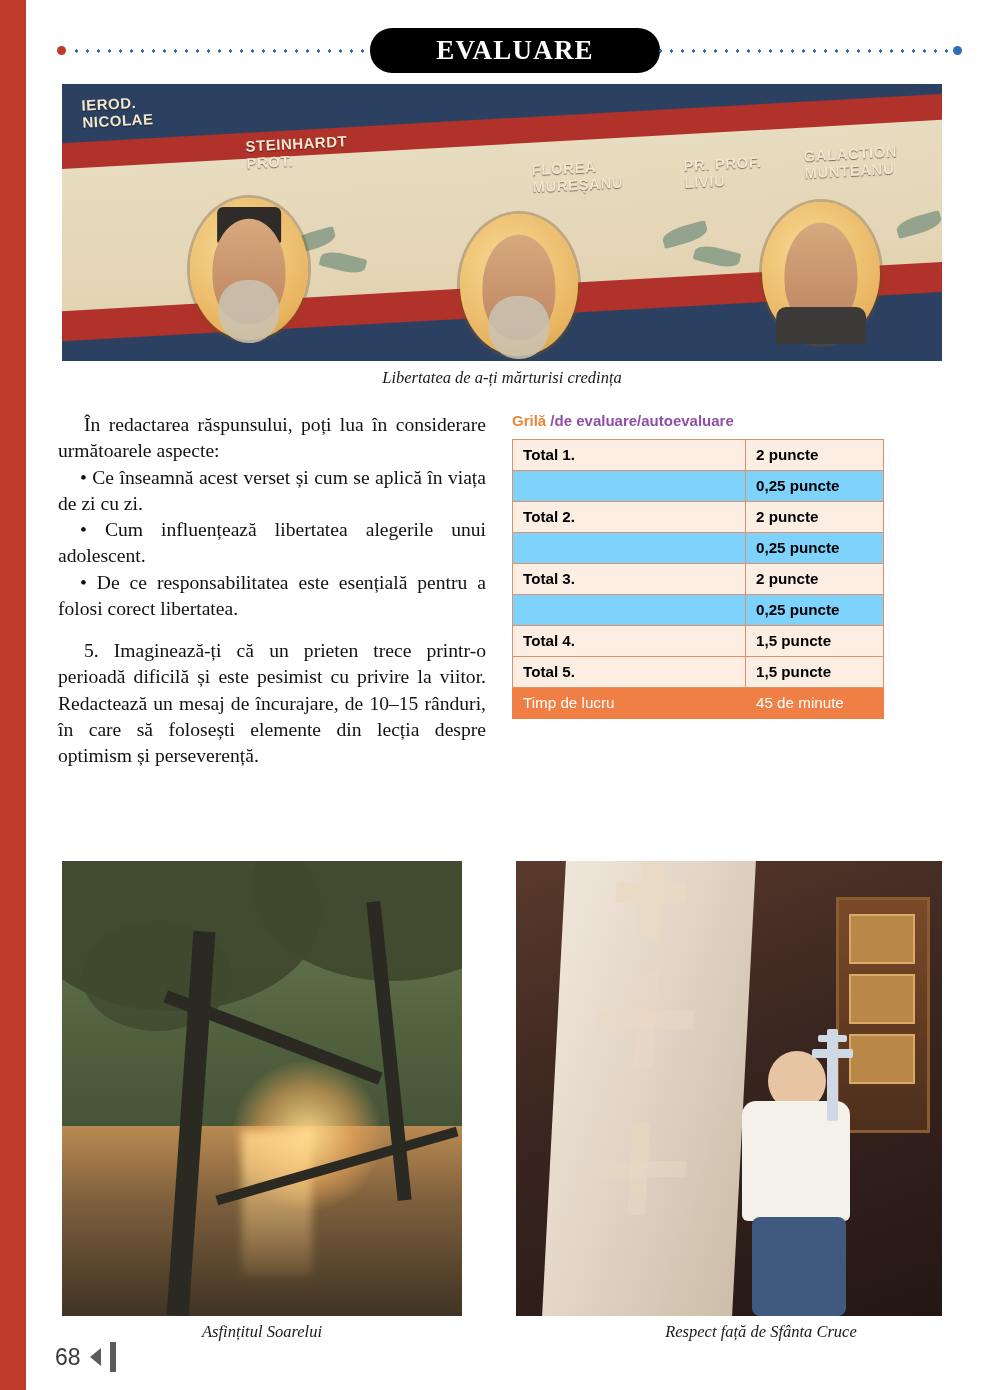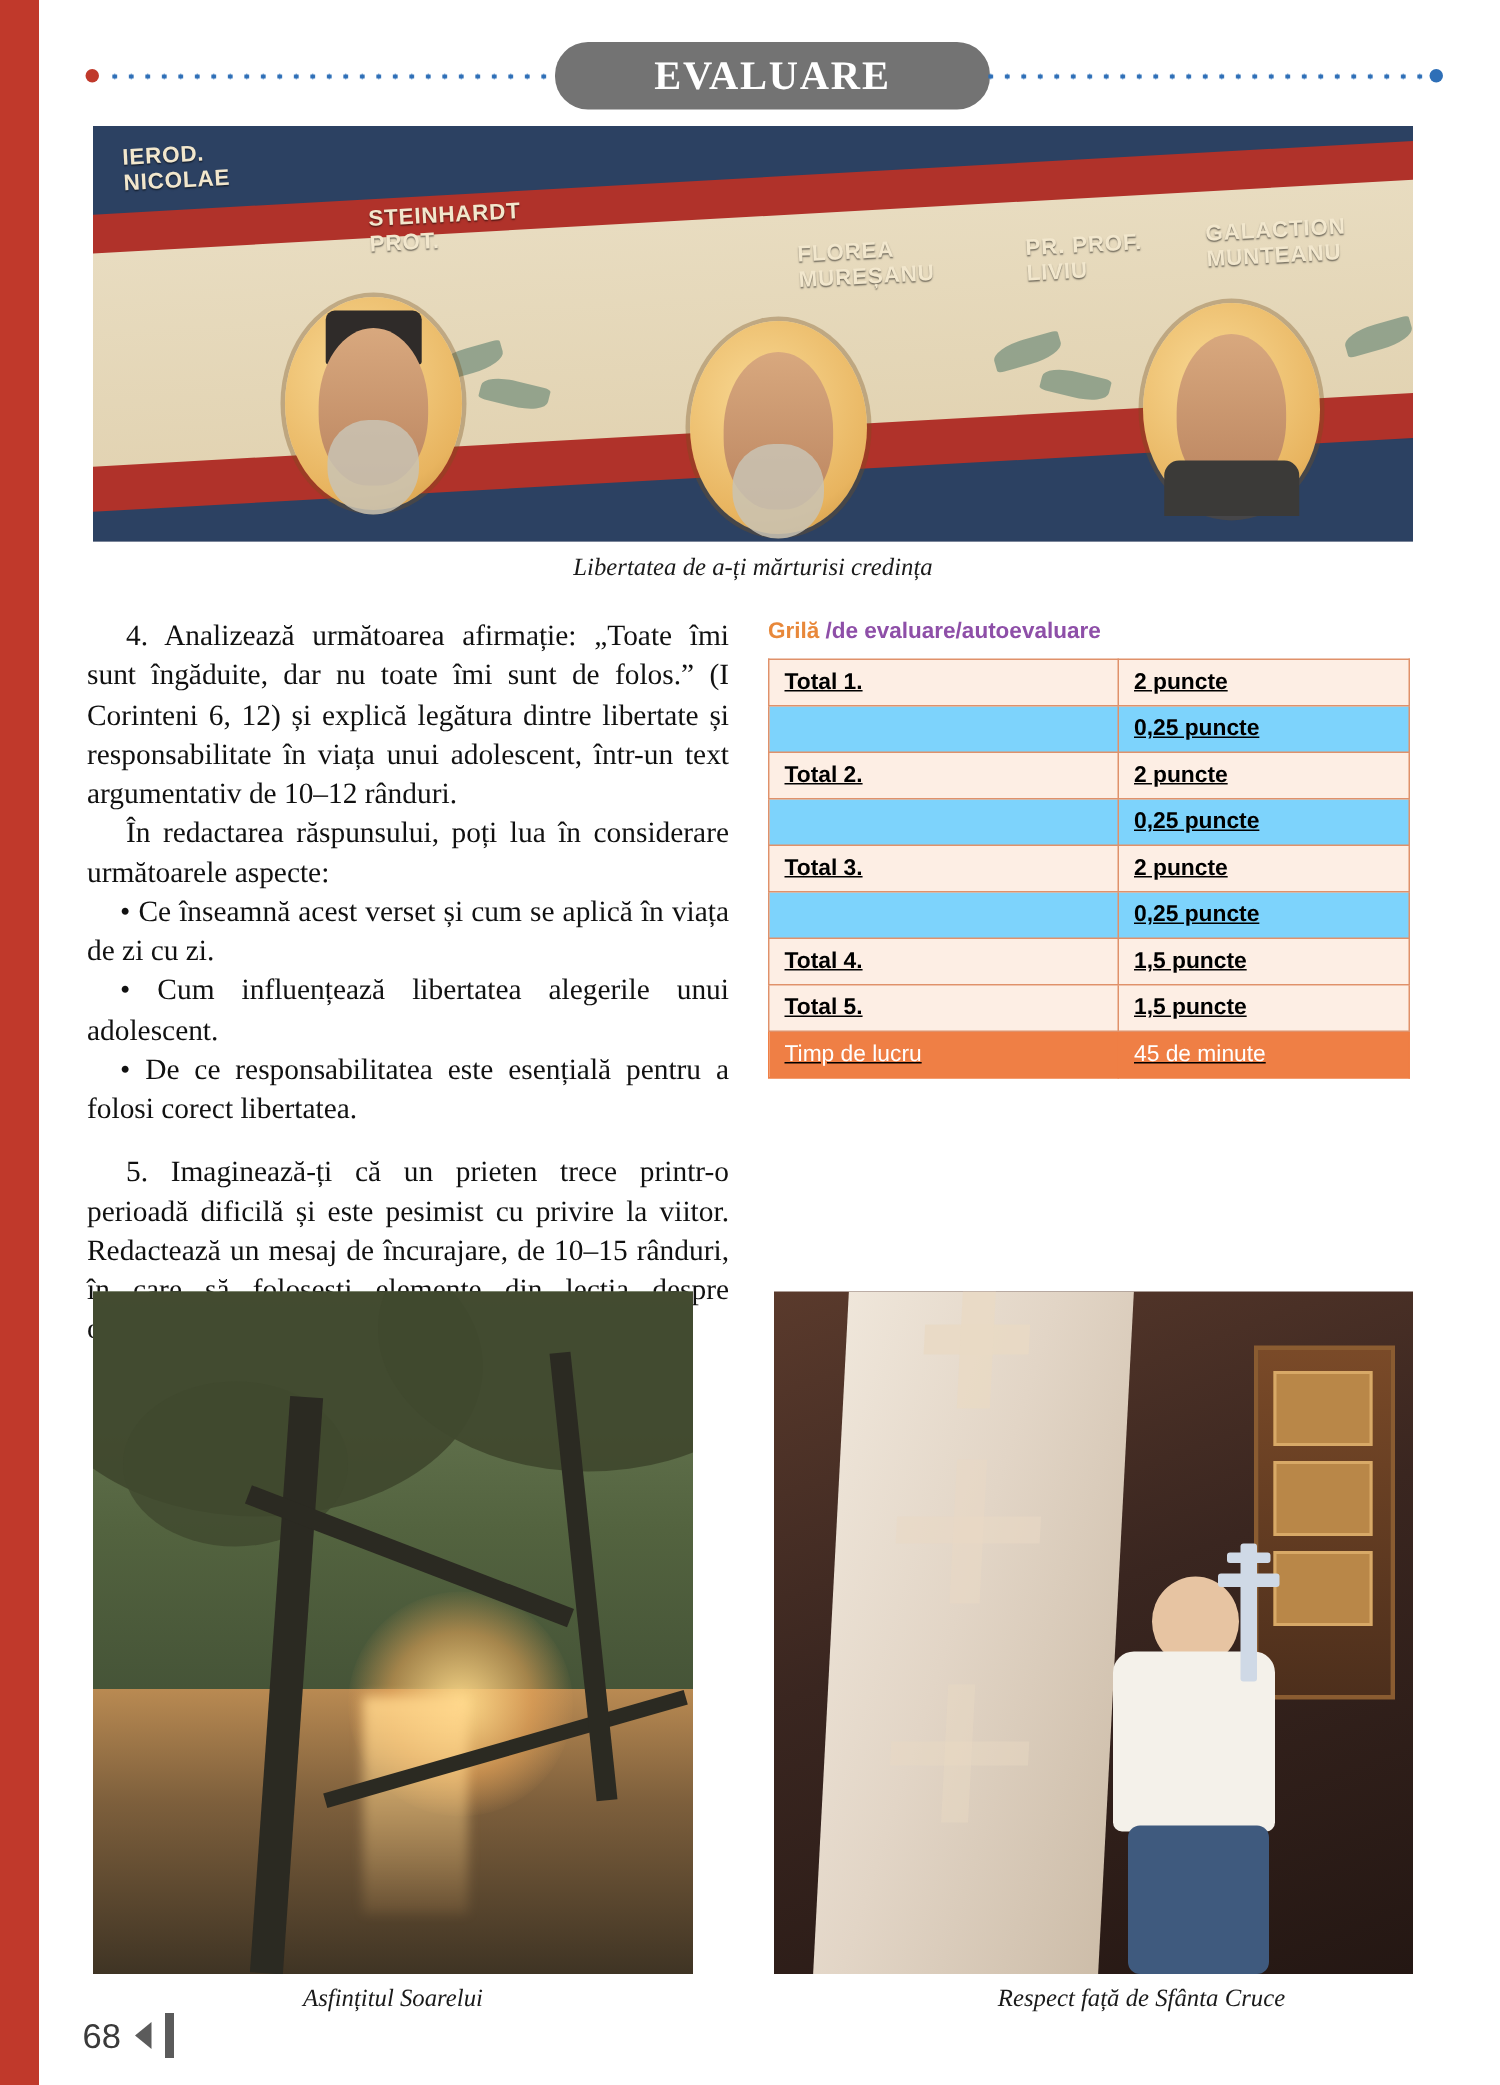--- a/index.html
+++ b/index.html
@@ -50,21 +50,21 @@
     width: 9px; height: 9px;
     border-radius: 50%;
     top: 18px;
   }
   .dot-end.red { left: 2px; background: #c0392b; }
   .dot-end.blue { left: 898px; background: #2e6fb7; }
   .title-pill {
     position: absolute;
     left: 315px; top: 0;
     width: 290px; height: 45px;
-    background: #737373;
+    background: #000000;
     border-radius: 22px;
     display: flex;
     align-items: center;
     justify-content: center;
   }
   .title-pill span {
     font-family: "Liberation Serif", serif;
     font-weight: bold;
     font-size: 27px;
     letter-spacing: 1.2px;
@@ -208,24 +208,23 @@
     font-family: "Liberation Sans", sans-serif;
     font-weight: bold;
     font-size: 15px;
     margin-bottom: 10px;
     white-space: nowrap;
   }
   .grid-title .t1 { color: #e8883a; }
   .grid-title .t2 { color: #8e4fa8; }
   table.grid {
     border-collapse: collapse;
-    width: 428px;
+    width: 372px;
     font-family: "Liberation Sans", sans-serif;
     font-size: 15.2px;
-    text-decoration: underline;
   }
   table.grid td {
     border: 1px solid #e0916a;
     padding: 6px 10px 7px 10px;
     height: 16px;
   }
   table.grid td.c1 { width: 212px; }
   td.shade { background: #fdeee4; }
   td.plain { background: #7dd3fc; }
   tr.total-row td {
@@ -431,21 +430,20 @@
   <div class="fr-label" style="left:470px; top:76px;">FLOREA
 MUREȘANU</div>
   <div class="fr-label" style="left:622px; top:72px;">PR. PROF.
 LIVIU</div>
   <div class="fr-label" style="left:742px; top:62px;">GALACTION
 MUNTEANU</div>
 </div>
 <div class="caption caption-fresco">Libertatea de a-ți mărturisi credința</div>
 
 <div class="col-left">
-  <p class="p-indent">4. Analizează următoarea afirmație: „Toate îmi sunt îngăduite, dar nu toate îmi sunt de folos.” (I Corinteni 6, 12) și explică legătura dintre libertate și responsabilitate în viața unui adolescent, într-un text argumentativ de 10–12 rânduri.</p>
   <p class="p-indent">În redactarea răspunsului, poți lua în considerare următoarele aspecte:</p>
   <p style="text-indent:22px;">• Ce înseamnă acest verset și cum se aplică în viața de zi cu zi.</p>
   <p style="text-indent:22px;">• Cum influențează libertatea alegerile unui adolescent.</p>
   <p style="text-indent:22px;">• De ce responsabilitatea este esențială pentru a folosi corect libertatea.</p>
   <p class="p-indent p-gap">5. Imaginează-ți că un prieten trece printr-o perioadă dificilă și este pesimist cu privire la viitor. Redactează un mesaj de încurajare, de 10–15 rânduri, în care să folosești elemente din lecția despre optimism și perseverență.</p>
 </div>
 
 <div class="col-right">
   <div class="grid-title">
     <span class="t1">Grilă</span><span>&nbsp;</span><span class="t2">/de evaluare/autoevaluare</span>

